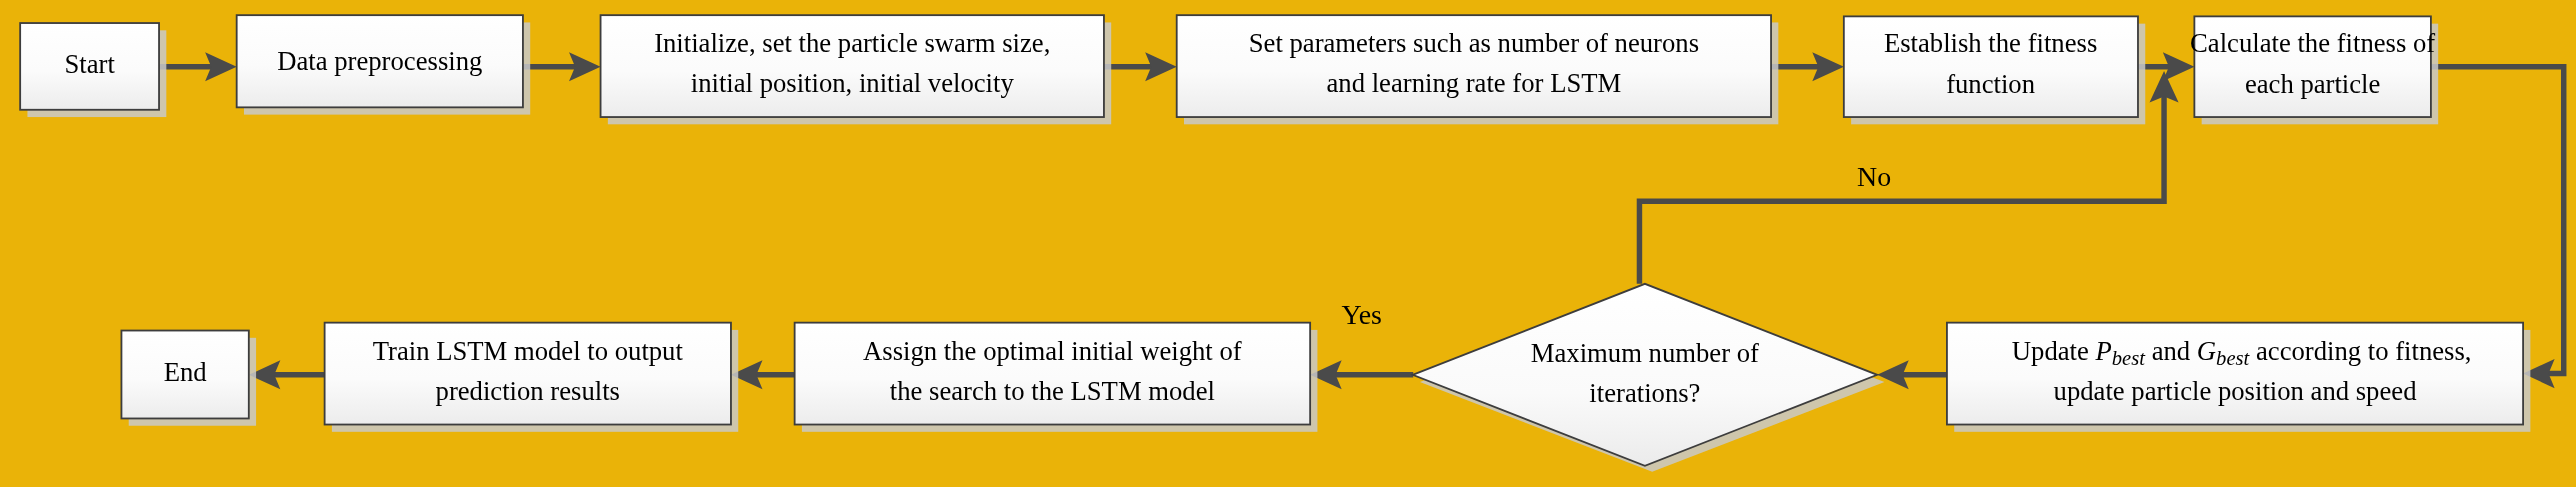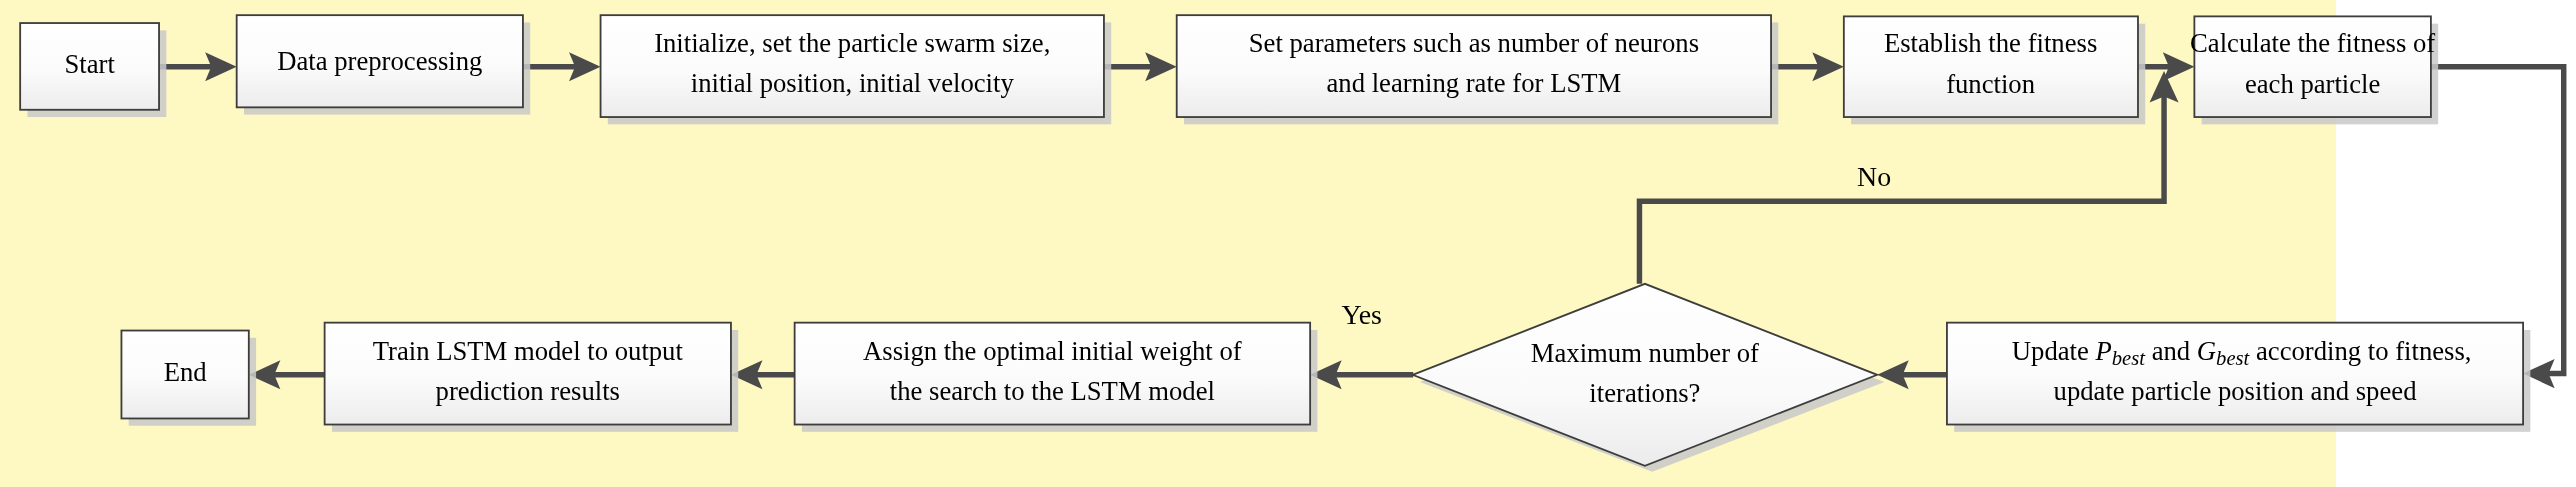--- a/index.html
+++ b/index.html
@@ -9,23 +9,23 @@
     background: #ffffff;
   }
   body {
     font-family: "Liberation Serif", "DejaVu Serif", serif;
     width: 2576px;
     height: 487px;
     overflow: hidden;
   }
   #flow-root {
     position: relative;
-    width: 2336px;
+    width: 2576px;
     height: 487px;
-    background: #fef9c3;
+    background: #eab308;
   }
   #flow-svg {
     position: absolute;
     top: 0;
     left: 0;
     width: 2576px;
     height: 487px;
     display: block;
   }
   .node-label {

